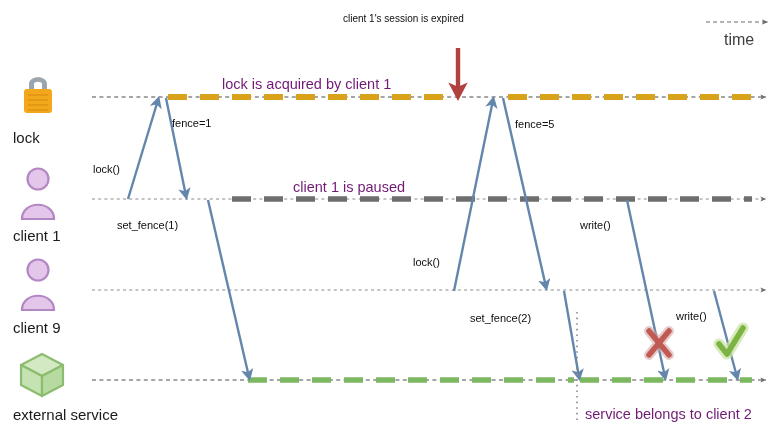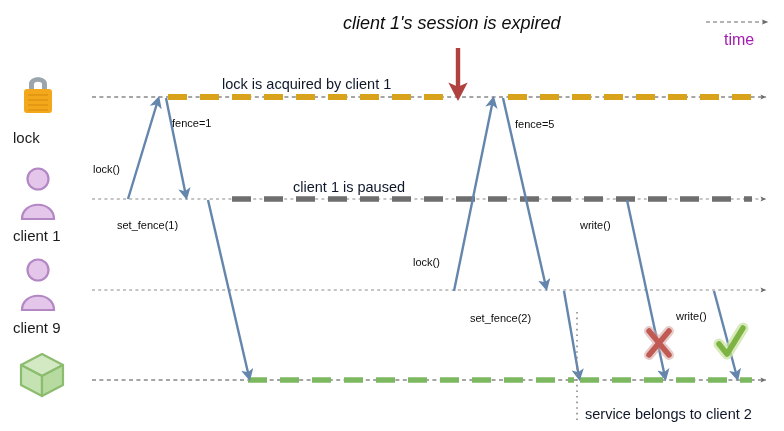--- a/index.html
+++ b/index.html
@@ -28,34 +28,33 @@
     color: #000000;
     white-space: nowrap;
     line-height: 1;
   }
   .actor-name {
     font-size: 15px;
     color: #1a1a1a;
   }
   .band-label {
     font-size: 14.5px;
-    color: #0f172a;
+    color: #701a75;
   }
   .msg-label {
     font-size: 11px;
     color: #0d0d0d;
   }
   .note-label {
-    font-size: 18px;
+    font-size: 10px;
     color: #0d0d0d;
-    font-style: italic;
   }
   .time-label {
     font-size: 16px;
-    color: #a21caf;
+    color: #404040;
   }
 </style>
 </head>
 <body>
 
 <div id="diagram-root">
 
   <svg id="diagram-svg" viewBox="0 0 784 431">
     <defs>
       <marker id="arrow-dot" markerWidth="7" markerHeight="7" refX="5.6" refY="3" orient="auto" markerUnits="strokeWidth">
@@ -143,20 +142,21 @@
     </g>
   </svg>
 
   <div class="lbl note-label" style="left:343px; top:14px;">client 1's session is expired</div>
 
   <div class="lbl time-label" style="left:724px; top:32px;">time</div>
 
   <div class="lbl actor-name" style="left:13px; top:130px;text-align:center;">lock</div>
   <div class="lbl actor-name" style="left:13px; top:228px;">client 1</div>
   <div class="lbl actor-name" style="left:13px; top:320px;">client 9</div>
+  <div class="lbl actor-name" style="left:13px; top:407px;">external service</div>
 
   <div class="lbl band-label" style="left:222px; top:77px;">lock is acquired by client 1</div>
   <div class="lbl band-label" style="left:293px; top:180px;">client 1 is paused</div>
   <div class="lbl band-label" style="left:585px; top:391px;margin-top:16px;">service belongs to client 2</div>
 
   <div class="lbl msg-label" style="left:93px; top:164px;">lock()</div>
   <div class="lbl msg-label" style="left:172px; top:118px;">fence=1</div>
   <div class="lbl msg-label" style="left:117px; top:220px;text-align:center;">set_fence(1)</div>
   <div class="lbl msg-label" style="left:413px; top:257px;">lock()</div>
   <div class="lbl msg-label" style="left:515px; top:119px;">fence=5</div>

